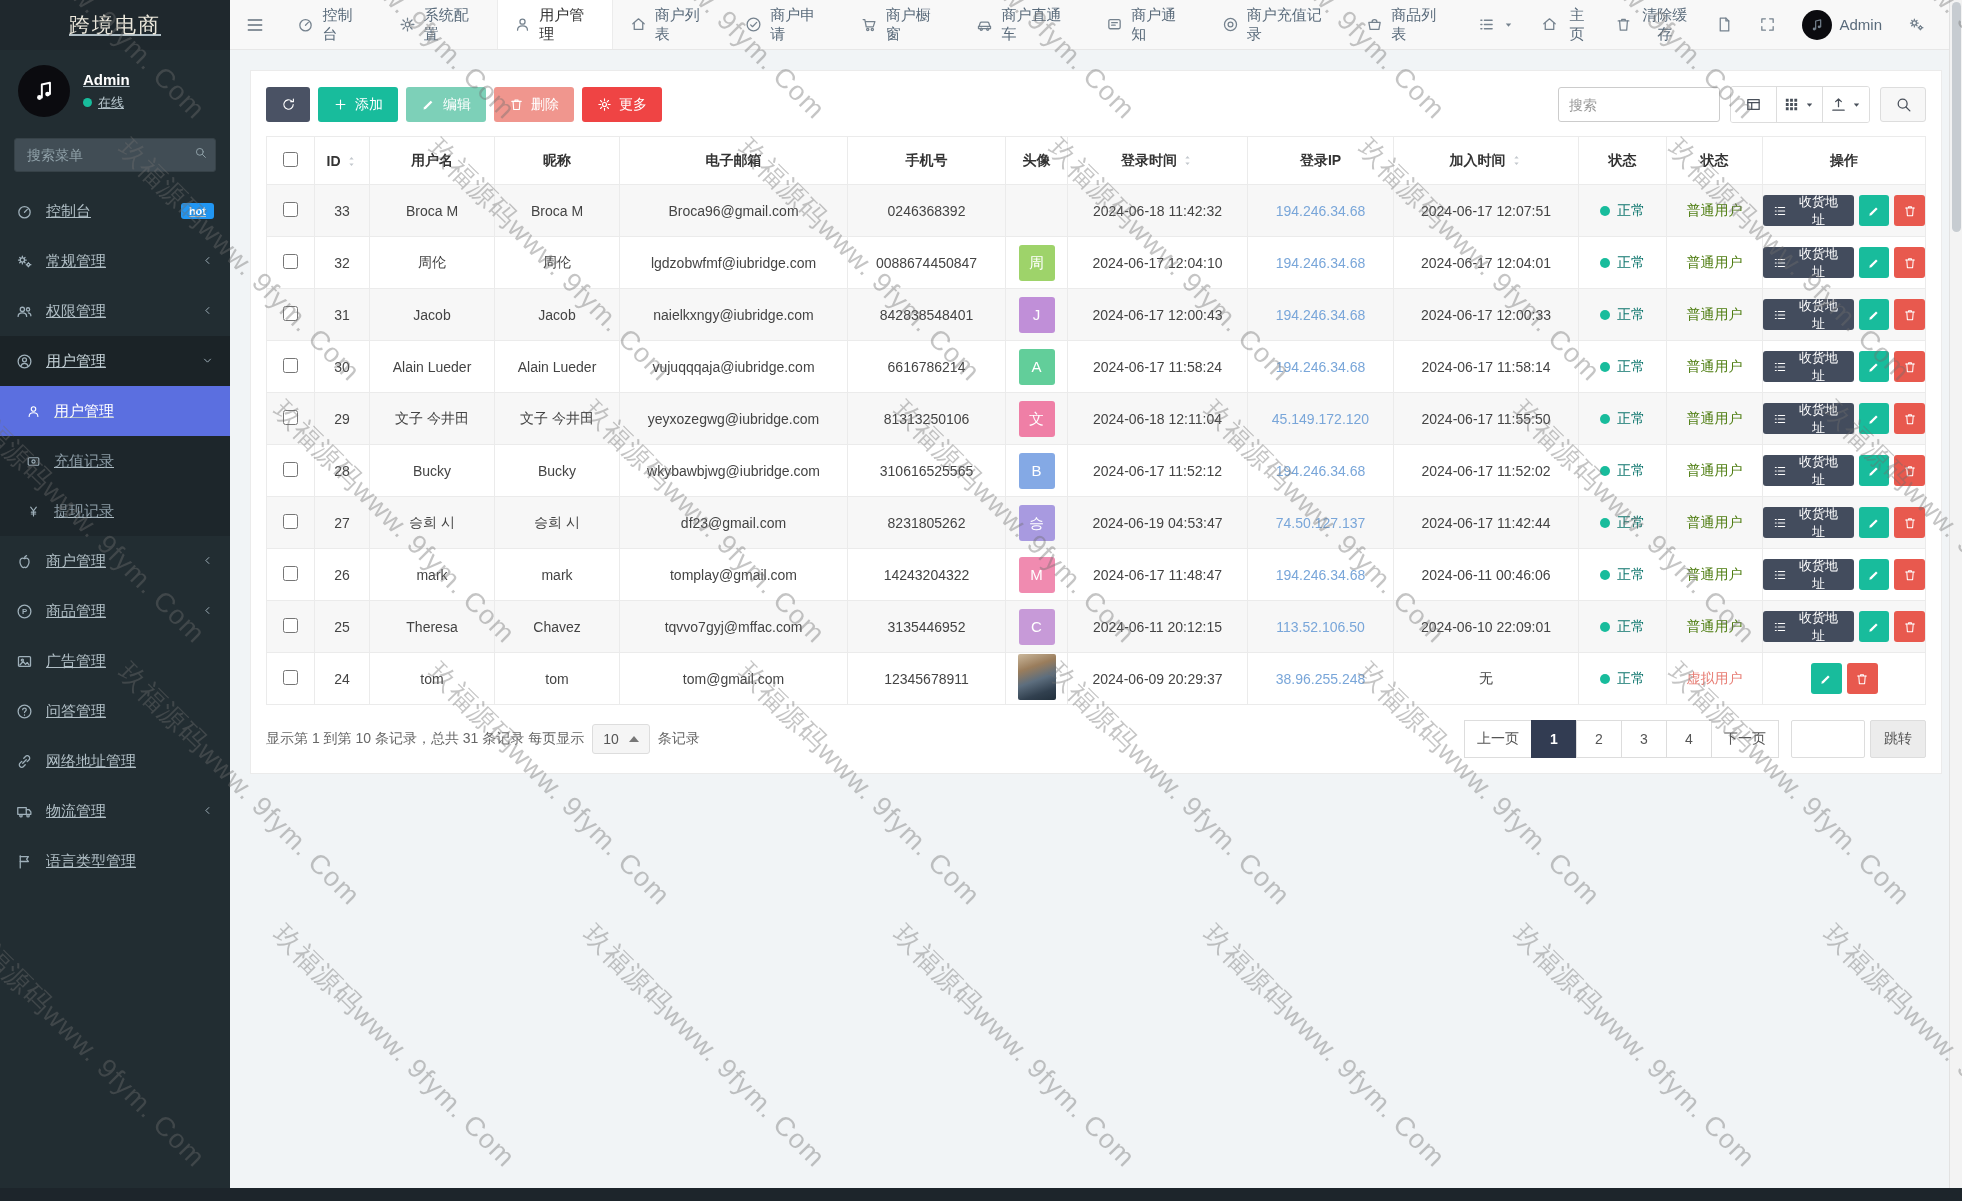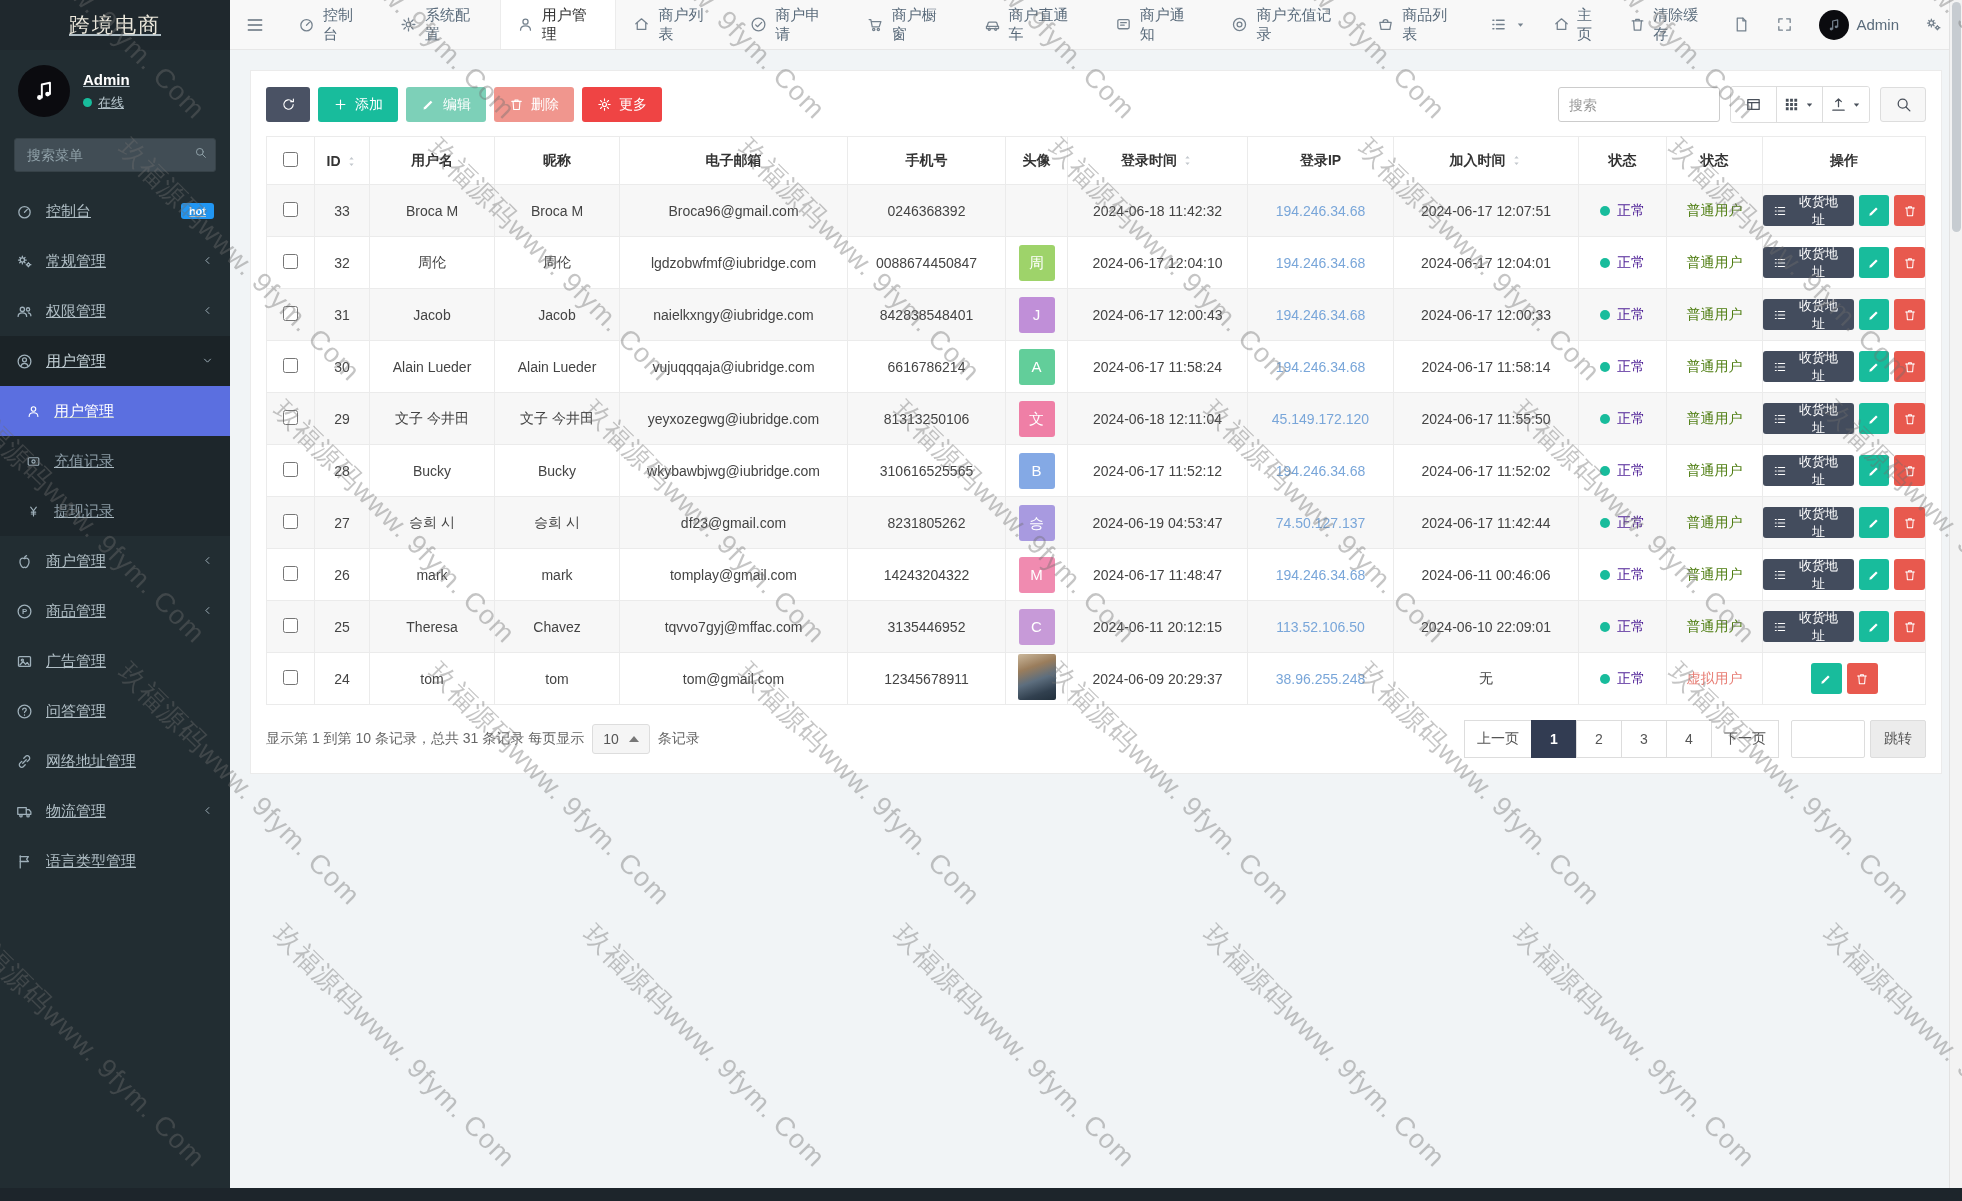--- a/index.html
+++ b/index.html
@@ -42,21 +42,21 @@
   .hot-badge { margin-left:auto; background:#2196f3; color:#fff; font-size:11px; font-weight:bold;
                padding:2px 8px; border-radius:3px; }
 
   
   .main { flex:1; display:flex; flex-direction:column; min-width:0; }
   .navbar { height:50px; background:#f8f8f8; border-bottom:1px solid #e7e7e7; display:flex; align-items:stretch; }
   .hamburger { width:52px; display:flex; align-items:center; justify-content:center; color:#63707c; cursor:pointer; }
   .nav-item { display:flex; align-items:center; gap:8px; padding:0 17px; color:#5a6b7b; font-size:15px; cursor:pointer; }
   .nav-item .ic { color:#75828e; }
   .nav-item.active { background:#fff; color:#333; box-shadow:inset 1px 0 0 #ececec, inset -1px 0 0 #ececec; }
-  .nav-right { margin-left:auto; display:flex; align-items:center; padding-right:7px; }
+  .nav-right { margin-left:auto; display:flex; align-items:center; padding-right:24px;text-align:center; }
   .nav-tool { display:flex; align-items:center; gap:7px; padding:0 13px; height:50px; color:#5a6b7b; font-size:15px; cursor:pointer; }
   .nav-tool .ic { color:#75828e; }
   .nav-avatar { width:30px; height:30px; border-radius:50%; background:#0b0b0f; display:flex; align-items:center;
                 justify-content:center; color:#fff; }
   .nav-avatar .ic { width:16px; height:16px; }
 
   .content { flex:1; padding:20px; }
   .card { background:#fff; border:1px solid #ebebeb; padding:15px; }
 
   
@@ -88,21 +88,21 @@
   td { height:52px; color:#444; }
   tbody tr:nth-child(odd) td { background:#f7f7f7; }
   .c0{width:48px}.c1{width:55px}.c2{width:125px}.c3{width:125px}.c4{width:228px}.c5{width:158px}
   .c6{width:62px}.c7{width:180px}.c8{width:146px}.c9{width:185px}.c10{width:88px}.c11{width:96px}
   .sort-ic { color:#c3c8cd; width:13px; height:13px; vertical-align:-2px; margin-left:4px; }
   input[type=checkbox] { width:15px; height:15px; cursor:pointer; }
   .av-tile { display:inline-block; width:36px; height:36px; line-height:36px; border-radius:3px; color:#fff; font-size:15px; }
   .av-photo { display:inline-block; width:38px; height:46px; border-radius:2px;
               background:linear-gradient(160deg,#cbb89c 0%,#9a7d5c 30%,#5d6e7e 55%,#31404f 80%,#22303c 100%); }
   .ip-link { color:#79a6d9; text-decoration:none; cursor:pointer; }
-  .st-normal { color:#4c1d95; display:inline-flex; align-items:center; gap:7px; }
+  .st-normal { color:#0f766e; display:inline-flex; align-items:center; gap:7px; }
   .st-normal .dot { width:10px; height:10px; }
   .role-normal { color:#4d7c0f; }
   .role-virtual { color:#e77c73; }
   .ops { display:inline-flex; align-items:center; gap:5px; }
   .op-address { background:#434c5d; color:#fff; height:31px; border:none; border-radius:3px; padding:0 10px;
                 font-size:13px; display:inline-flex; align-items:center; gap:6px; cursor:pointer; font-family:inherit; }
   .op-sq { width:31px; height:31px; border:none; border-radius:3px; color:#fff; display:inline-flex;
            align-items:center; justify-content:center; cursor:pointer; }
   .op-edit { background:#18bc9c; } .op-delete { background:#e8594e; }
   .op-sq .ic, .op-address .ic { width:14px; height:14px; }

